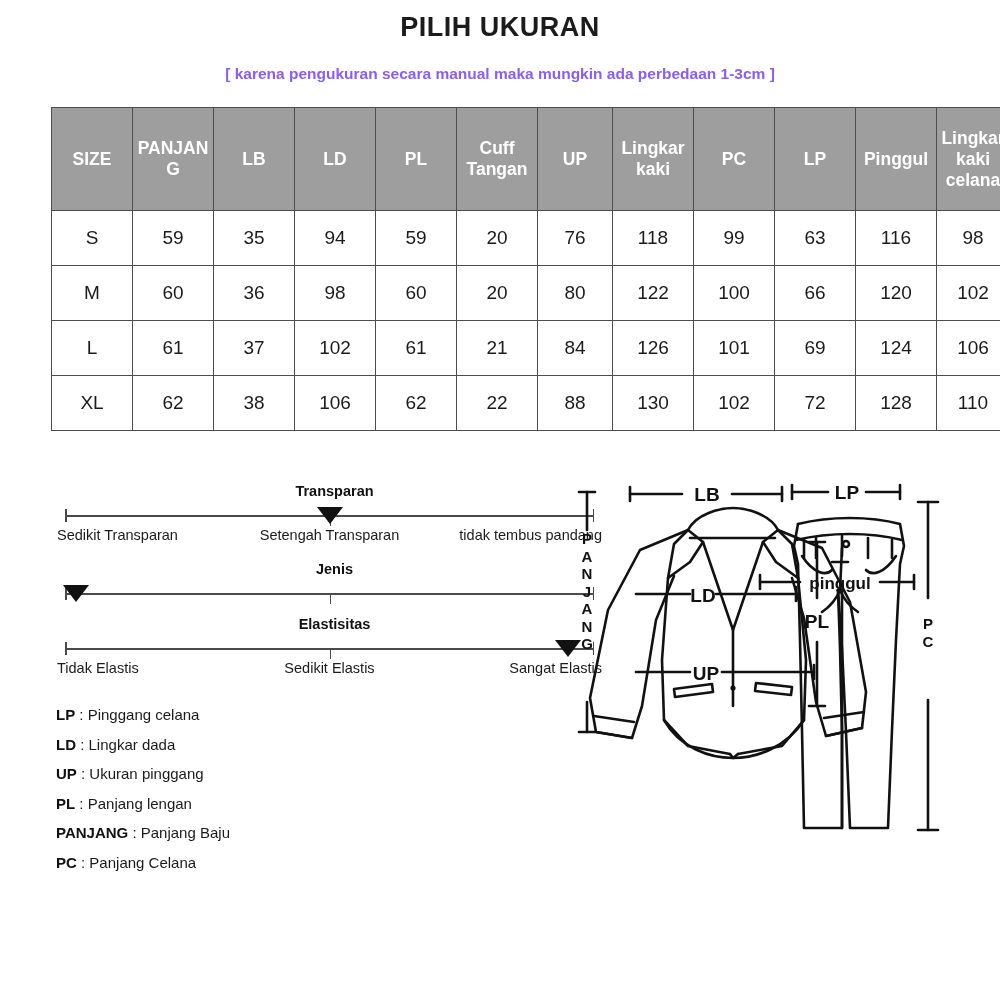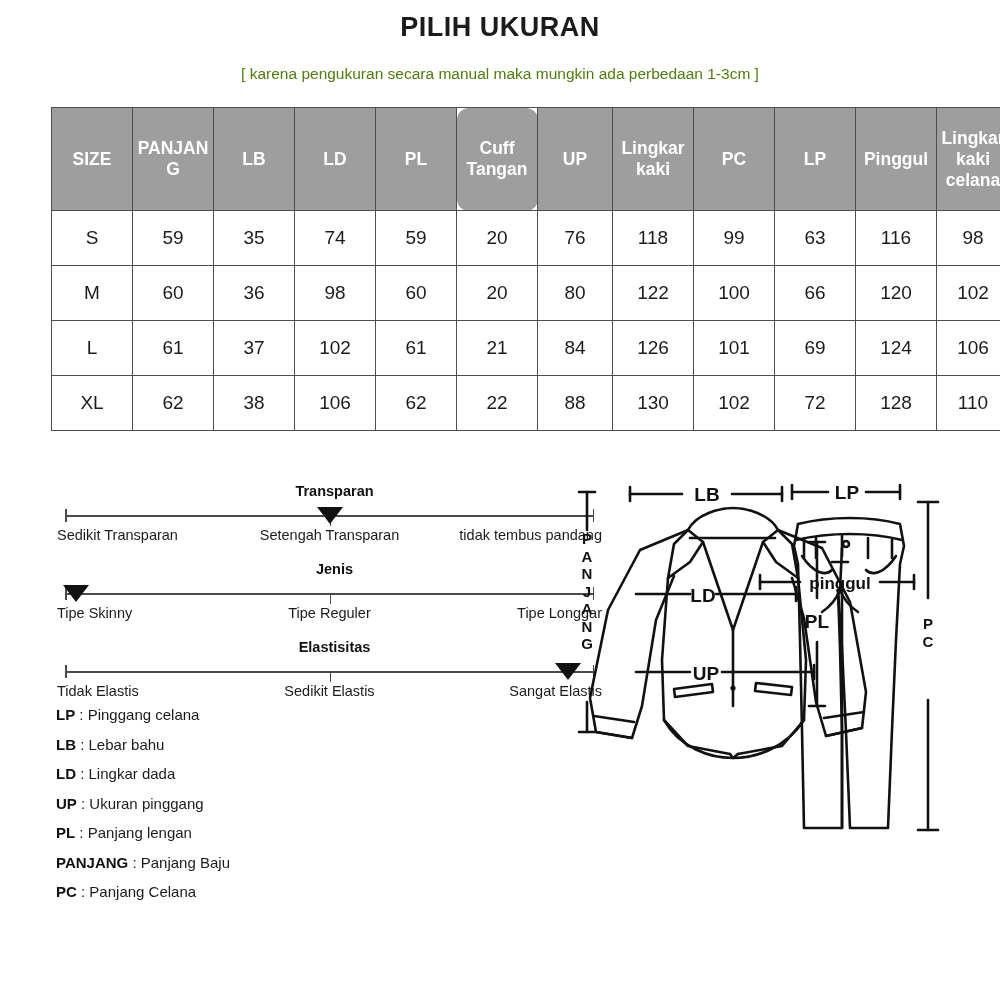--- a/index.html
+++ b/index.html
@@ -22,23 +22,24 @@
     font-size: 27px;
     font-weight: bold;
     letter-spacing: 0.5px;
     color: #1b1b1b;
     margin: 10px 0 12px 0;
     line-height: 34px;
   }
   .subtitle {
     text-align: center;
     font-size: 15.5px;
-    color: #4d7c0f;
+    color: #8b5cf6;
     margin: 20px 0 12px 0;
     line-height: 20px;
+    font-weight: bold;
   }
 
   
   .table-wrap {
     position: absolute;
     left: 51px;
     top: 107px;
     width: 898px;
   }
   table.size-table {
@@ -177,35 +178,35 @@
 
 <div class="table-wrap">
   <table class="size-table">
     <thead>
       <tr id="thead-row">
           <th style="width: 76px;">SIZE</th>
           <th style="width: 76px;">PANJANG</th>
           <th style="width: 76px;">LB</th>
           <th style="width: 76px;">LD</th>
           <th style="width: 76px;">PL</th>
-          <th style="width: 76px; border-radius: 12px;">Cuff Tangan</th>
+          <th style="width: 76px;">Cuff Tangan</th>
           <th style="width: 70px;">UP</th>
           <th style="width: 76px;">Lingkar kaki</th>
           <th style="width: 76px;">PC</th>
           <th style="width: 76px;">LP</th>
           <th style="width: 76px;">Pinggul</th>
           <th style="width: 68px;">Lingkar kaki celana</th>
         </tr>
     </thead>
     <tbody id="tbody-rows">
         <tr>
           <td>S</td>
           <td>59</td>
           <td>35</td>
-          <td>74</td>
+          <td>94</td>
           <td>59</td>
           <td>20</td>
           <td>76</td>
           <td>118</td>
           <td>99</td>
           <td>63</td>
           <td>116</td>
           <td>98</td>
         </tr>
         <tr>
@@ -272,46 +273,40 @@
     </div>
     <div class="slider-group">
       <div class="slider-title">Jenis</div>
       <div class="slider-track">
         <div class="slider-line"></div>
         <div class="tick left"></div>
         <div class="tick mid"></div>
         <div class="tick right"></div>
         <div class="marker" style="left: 2%;"></div>
       </div>
-      <div class="slider-labels">
-        <span class="sl-left">Tipe Skinny</span>
-        <span class="sl-mid">Tipe  Reguler</span>
-        <span class="sl-right">Tipe Longgar</span>
-      </div>
     </div>
     <div class="slider-group">
       <div class="slider-title">Elastisitas</div>
       <div class="slider-track">
         <div class="slider-line"></div>
         <div class="tick left"></div>
         <div class="tick mid"></div>
         <div class="tick right"></div>
         <div class="marker" style="left: 95%;"></div>
       </div>
       <div class="slider-labels">
         <span class="sl-left">Tidak Elastis</span>
         <span class="sl-mid">Sedikit Elastis</span>
         <span class="sl-right">Sangat  Elastis</span>
       </div>
     </div>
   </div>
 
 <div class="legend" id="legend-root">
     <div class="legend-row"><b>LP</b> : <span>Pinggang celana</span></div>
-    <div class="legend-row"><b>LB</b> : <span>Lebar bahu</span></div>
     <div class="legend-row"><b>LD</b> : <span>Lingkar dada</span></div>
     <div class="legend-row"><b>UP</b> : <span>Ukuran pinggang</span></div>
     <div class="legend-row"><b>PL</b> : <span>Panjang lengan</span></div>
     <div class="legend-row"><b>PANJANG</b> : <span>Panjang Baju</span></div>
     <div class="legend-row"><b>PC</b> : <span>Panjang Celana</span></div>
   </div>
 
 <div class="diagram">
 
   <div class="vlabel" style="left:6px; top:60px; width:22px;" id="panjang-label">

